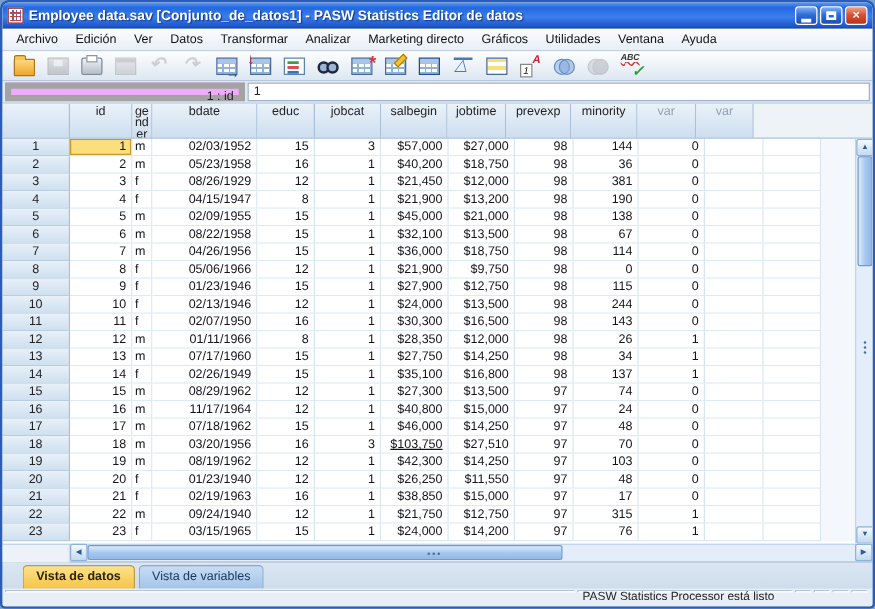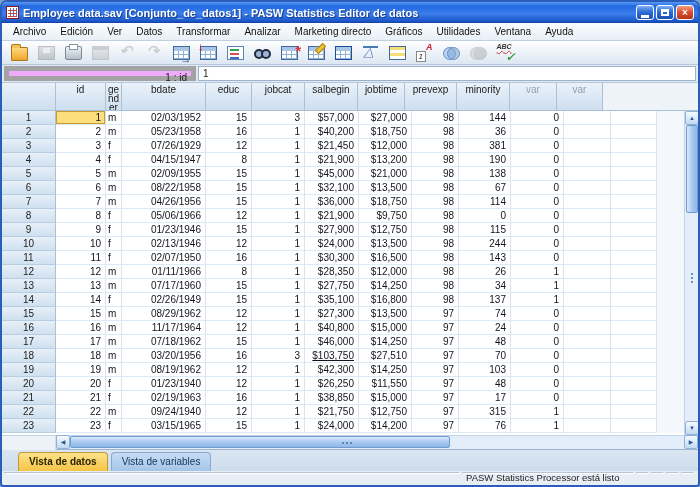--- a/index.html
+++ b/index.html
@@ -274,21 +274,21 @@
           <div class="dc r" style="width: 52px; flex: 0 0 52px;">36</div>
           <div class="dc r" style="width: 53px; flex: 0 0 53px;">0</div>
           <div class="dc r" style="width: 47px; flex: 0 0 47px;"></div>
           <div class="dc r" style="width: 46px; flex: 0 0 46px;"></div>
           <div class="fill"></div>
         </div>
         <div class="grow">
           <div class="rc" style="width: 54px; flex: 0 0 54px;">3</div>
           <div class="dc r" style="width: 50px; flex: 0 0 50px;">3</div>
           <div class="dc l" style="width: 16px; flex: 0 0 16px;">f</div>
-          <div class="dc r" style="width: 84px; flex: 0 0 84px;">07/26/1929</div>
+          <div class="dc r" style="width: 84px; flex: 0 0 84px;">08/26/1929</div>
           <div class="dc r" style="width: 46px; flex: 0 0 46px;">12</div>
           <div class="dc r" style="width: 53px; flex: 0 0 53px;">1</div>
           <div class="dc r" style="width: 54px; flex: 0 0 54px;">$21,450</div>
           <div class="dc r" style="width: 53px; flex: 0 0 53px;">$12,000</div>
           <div class="dc r" style="width: 47px; flex: 0 0 47px;">98</div>
           <div class="dc r" style="width: 52px; flex: 0 0 52px;">381</div>
           <div class="dc r" style="width: 53px; flex: 0 0 53px;">0</div>
           <div class="dc r" style="width: 47px; flex: 0 0 47px;"></div>
           <div class="dc r" style="width: 46px; flex: 0 0 46px;"></div>
           <div class="fill"></div>

